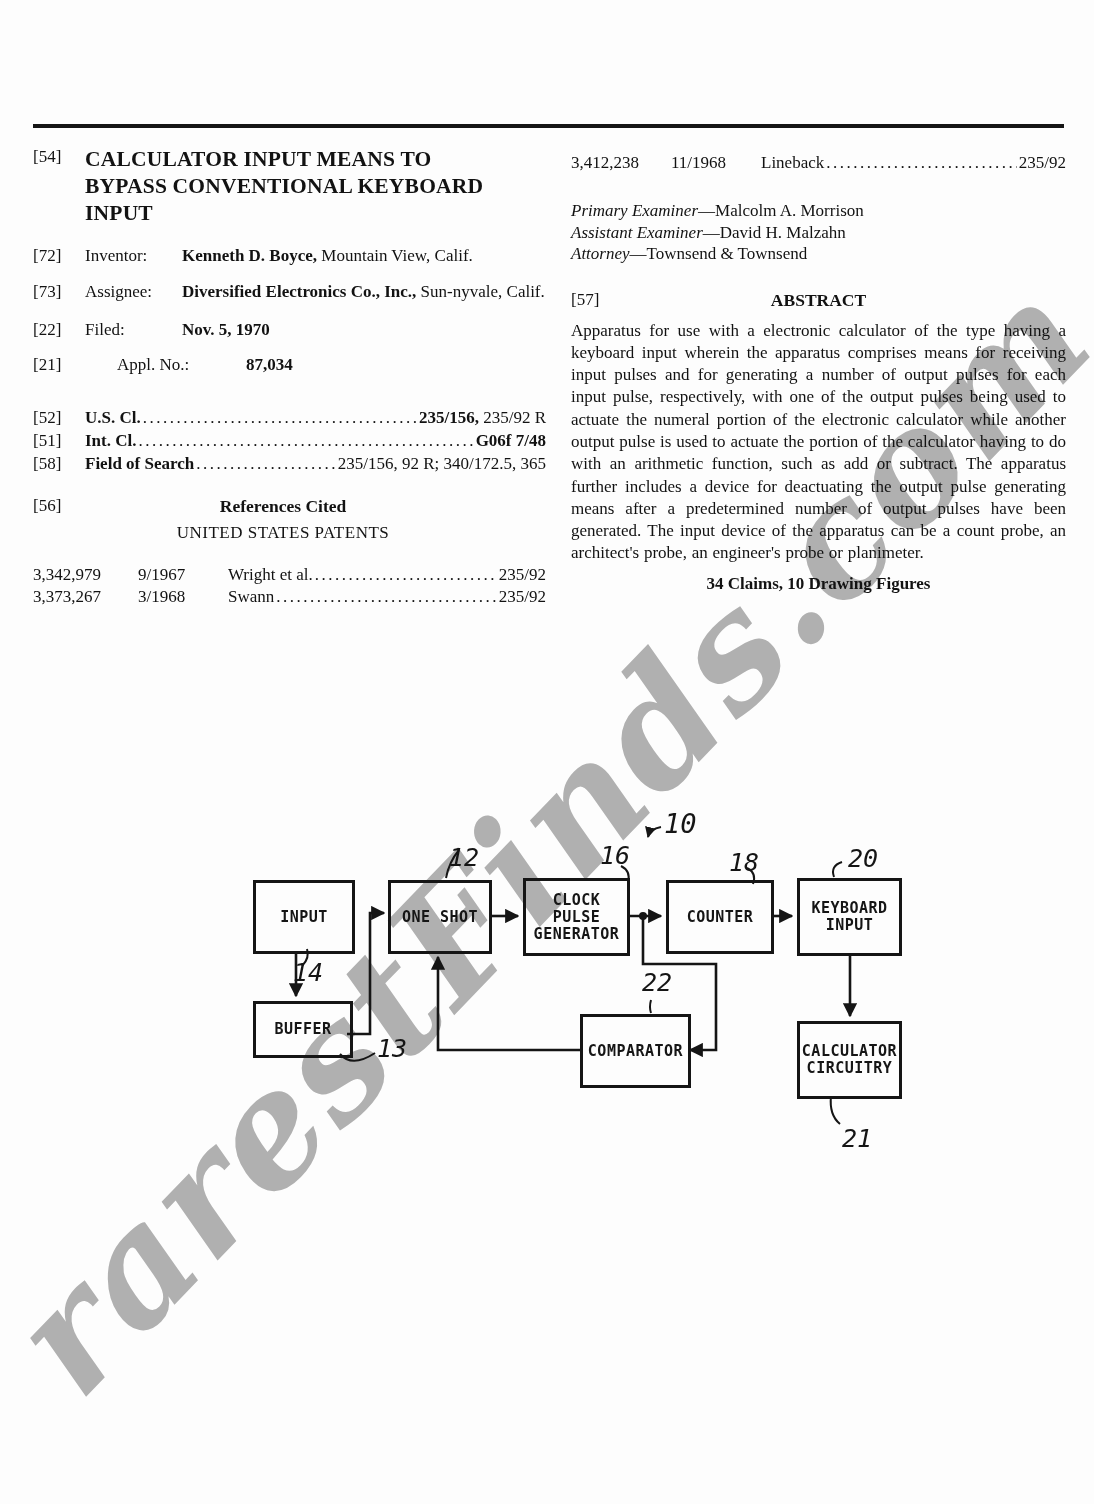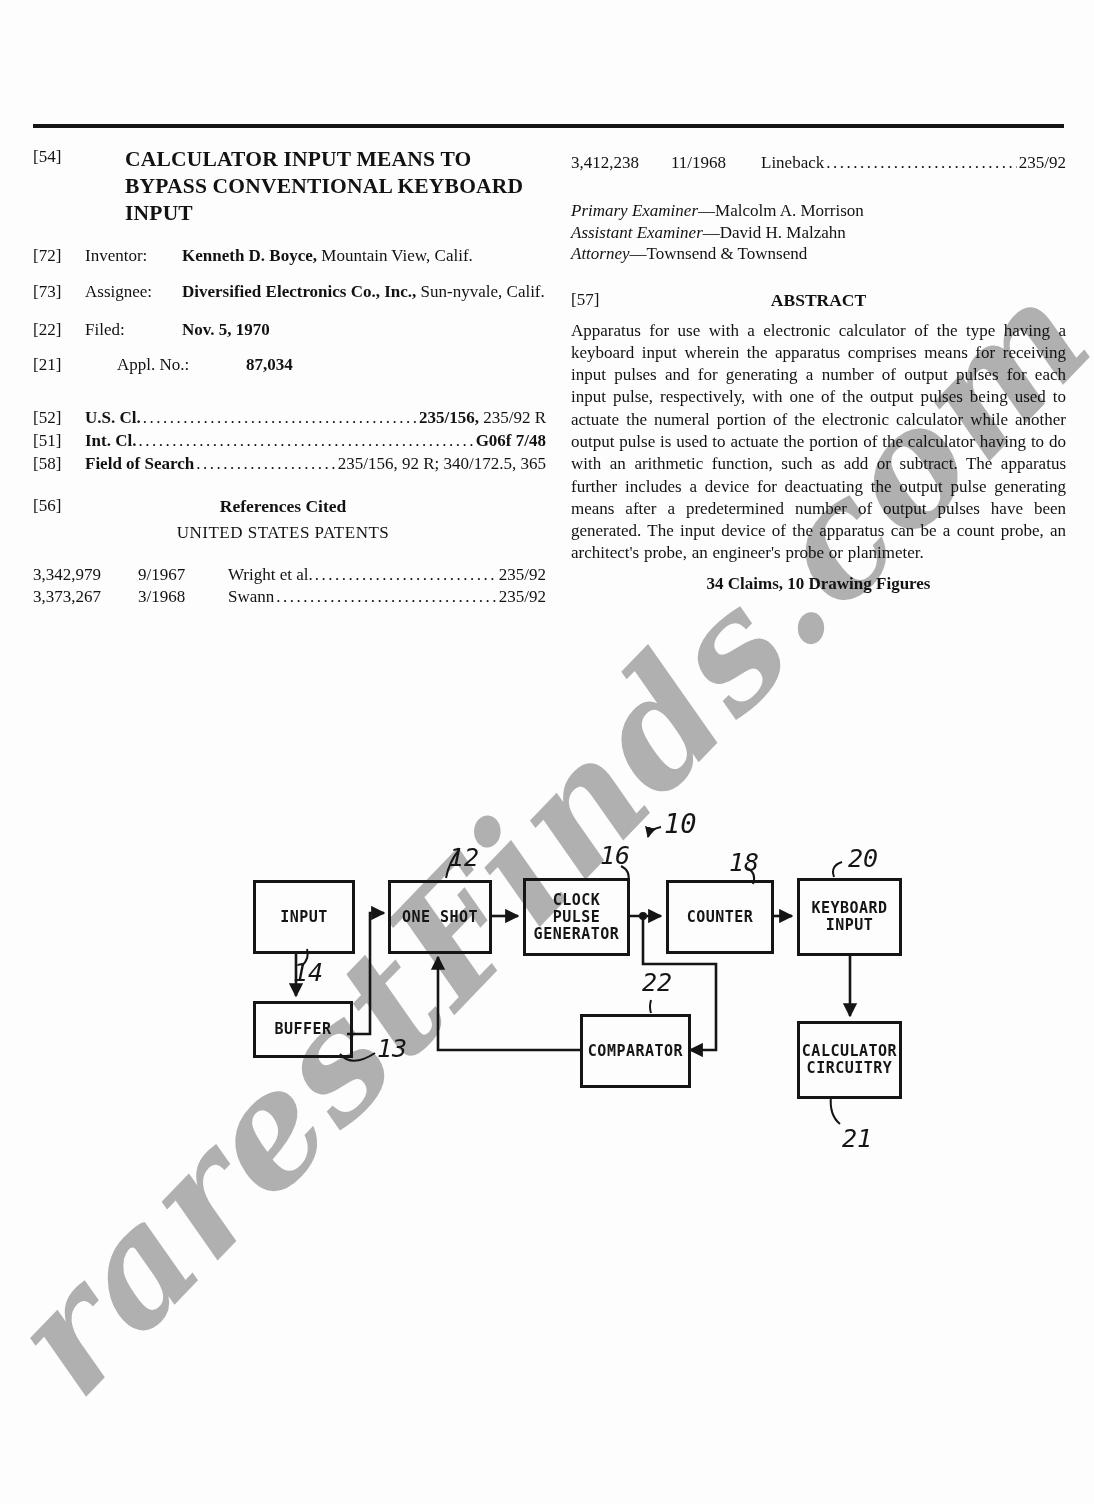--- a/index.html
+++ b/index.html
@@ -20,21 +20,21 @@
   .h-row{display:flex;justify-content:space-between;align-items:baseline;}
   .h-row+.h-row{margin-top:9px;}
   .h-code{font-size:16px;}
   .h-num{font-size:29px;font-weight:bold;letter-spacing:.5px;}
   .rule{position:absolute;left:33px;top:124px;width:1031px;height:4px;background:#151515;z-index:2;}
   
   .col{position:absolute;top:146px;z-index:2;font-size:17px;line-height:22px;}
   .col-left{left:33px;width:513px;}
   .col-right{left:571px;width:495px;}
   .f-code{flex:0 0 52px;}
-  .title-block{display:flex;gap:40px;}
+  .title-block{display:flex;}
   .title-text{font-weight:bold;font-size:21.5px;line-height:27px;width:432px;letter-spacing:.2px;}
   .field-row{display:flex;}
   .f-label{flex:0 0 97px;}
   .f-value{flex:1;text-align:justify;}
   .mt18{margin-top:18px;font-family:Liberation Serif, serif;}.mt16{margin-top:16px;}.mt14{margin-top:14px;}.mt13{margin-top:13px;gap:32px;}
   .cls-block{margin-top:30px;}
   .cls-row{display:flex;align-items:baseline;line-height:23px;}
   .leader{flex:1 1 0;overflow:hidden;white-space:nowrap;letter-spacing:2.5px;margin:0 2px;}
   .bold{font-weight:bold;}
   .sect-row{position:relative;text-align:center;width:500px;}

